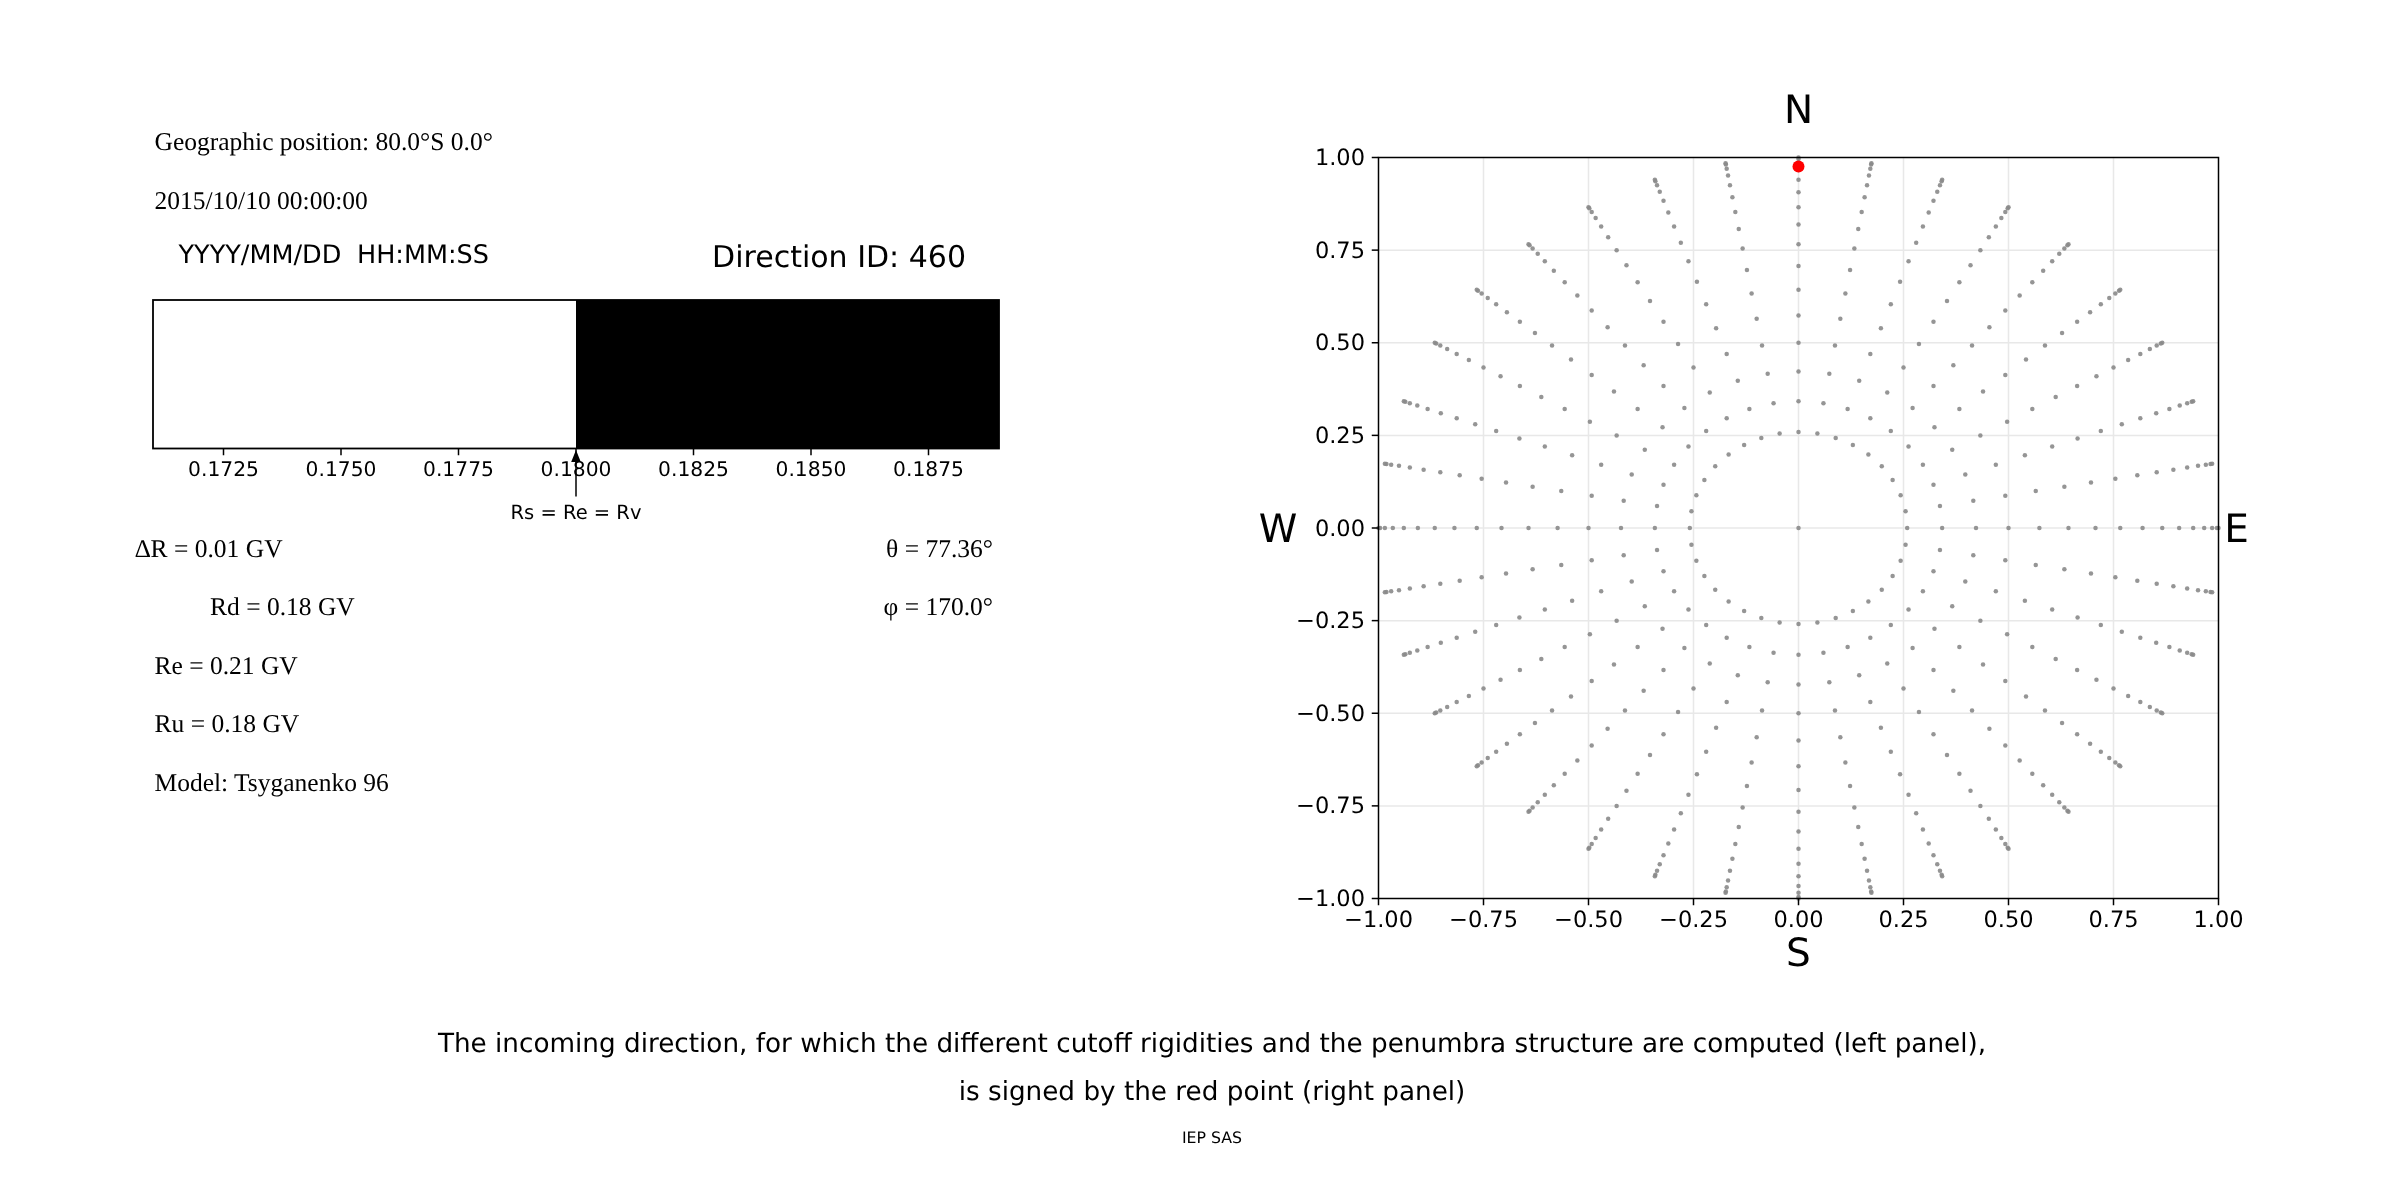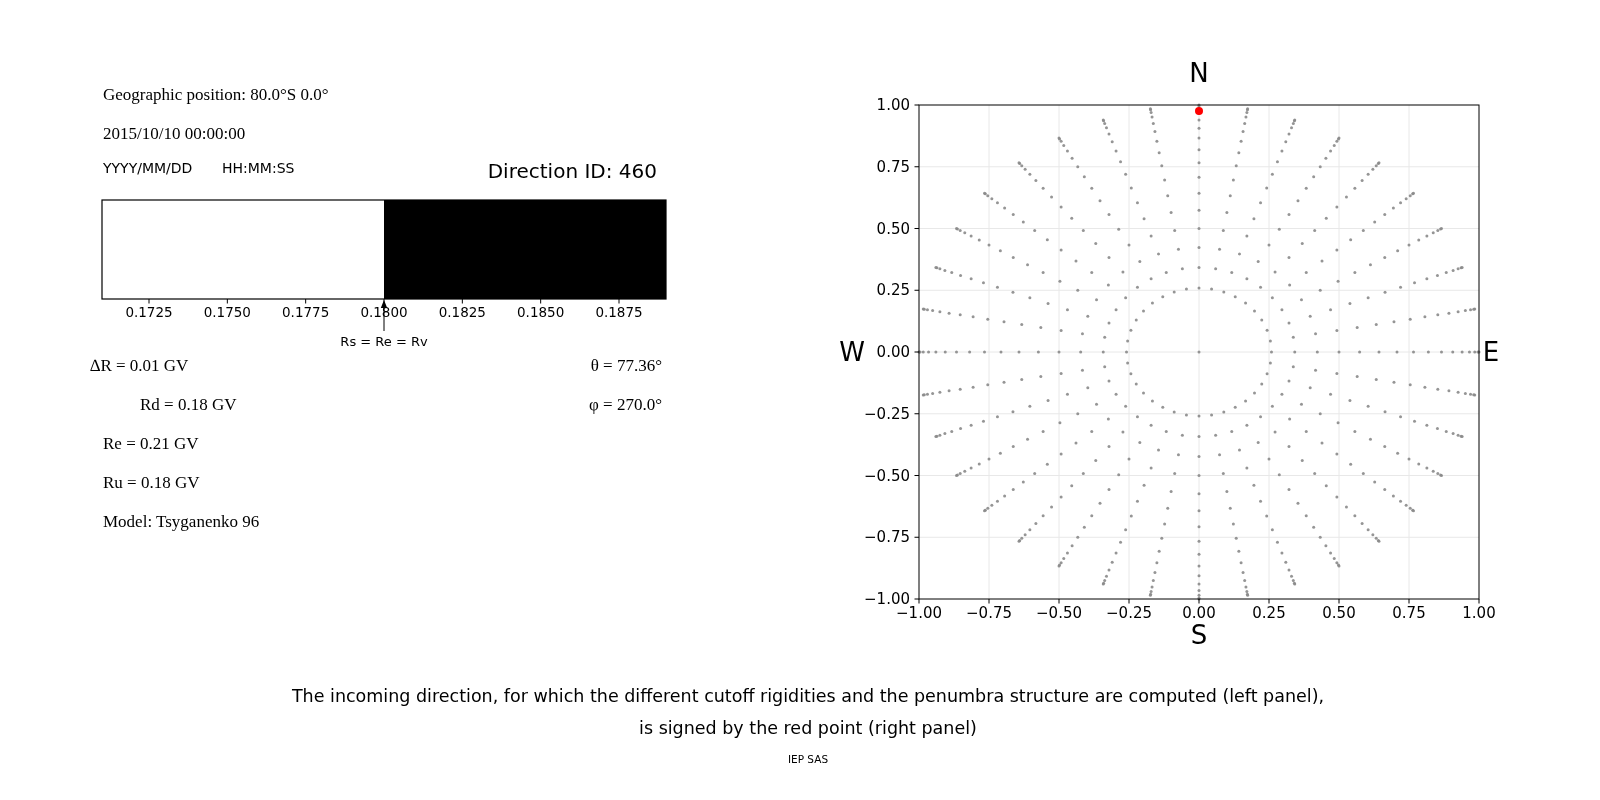--- a/index.html
+++ b/index.html
@@ -1,41 +1,41 @@
 <!DOCTYPE html>
 <html><head>
 <meta charset="utf-8">
 <style>
   html,body{margin:0;padding:0;background:#ffffff;}
   #fig{position:relative;width:1600px;height:800px;background:#ffffff;overflow:hidden;
        font-family:"DejaVu Sans","Liberation Sans",sans-serif;color:#000;}
   .abs{position:absolute;}
   .t17{font-size:17px;line-height:1.15;font-family:Liberation Serif, serif;}
   .t20{font-size:20px;line-height:1.15;}
-  .t11{font-size:14px;line-height:1.1;}
+  .t11{font-size:17px;line-height:1.1;margin-left:16px;}
   .right{text-align:right;}
   .center{text-align:center;}
   .cap{font-size:17.5px;}
   .credit{font-size:10.5px;}
   svg text{fill:#000000;font-family:"DejaVu Sans","Liberation Sans",sans-serif;}
   .tick-label-bar{font-size:13.5px;}
   .arrow-label{font-size:13px;}
   .tick-label-dir{font-size:15px;}
   .compass{font-size:26px;}
 </style>
 </head>
 <body>
 
 <div id="fig">
 
   <div class="abs t17" style="left:103px;top:85px;">Geographic position: 80.0°S 0.0°</div>
   <div class="abs t17" style="left:103px;top:124px;">2015/10/10 00:00:00</div>
   <div class="abs t11" style="left:103px;top:161px;">YYYY/MM/DD</div>
   <div class="abs t11" style="left:222px;top:161px;">HH:MM:SS</div>
-  <div class="abs t20 right" style="left:357px;top:160px;width:300px;">Direction ID: 460</div>
+  <div class="abs t20 right" style="left:344px;top:160px;width:300px;">Direction ID: 460</div>
 
   <svg id="penumbra-svg" class="abs" style="left:90px;top:195px;" width="620" height="170">
       <g>
         <rect x="12" y="5" width="281.99999999999955" height="99" fill="#ffffff"></rect>
         <rect x="293.99999999999955" y="5" width="282.00000000000045" height="99" fill="#000000"></rect>
       </g>
       <rect x="12" y="5" width="564" height="99" fill="none" stroke="#000000" stroke-width="1.2"></rect>
       <g>
         <line x1="58.9999999999992" y1="104" x2="58.9999999999992" y2="108.5" stroke="#000" stroke-width="1"></line>
         <text x="58.9999999999992" y="122" text-anchor="middle" class="tick-label-bar">0.1725</text>
@@ -58,21 +58,21 @@
         <text x="293.99999999999955" y="151" text-anchor="middle" class="arrow-label">Rs = Re = Rv</text>
       </g>
     </svg>
 
   <div class="abs t17" style="left:90px;top:356px;">∆R = 0.01 GV</div>
   <div class="abs t17" style="left:101px;top:395px;margin-left:39px;">Rd = 0.18 GV</div>
   <div class="abs t17" style="left:103px;top:434px;">Re = 0.21 GV</div>
   <div class="abs t17" style="left:103px;top:473px;">Ru = 0.18 GV</div>
   <div class="abs t17" style="left:103px;top:512px;">Model: Tsyganenko 96</div>
   <div class="abs t17 right" style="left:462px;top:356px;width:200px;">θ = 77.36°</div>
-  <div class="abs t17 right" style="left:462px;top:395px;width:200px;">φ = 270.0°</div>
+  <div class="abs t17 right" style="left:462px;top:395px;width:200px;">φ = 170.0°</div>
 
   <svg id="direction-svg" class="abs" style="left:830px;top:40px;" width="700" height="620">
       <g>
         <line x1="159" y1="65" x2="159" y2="559" stroke="#e8e8e8" stroke-width="1"></line>
         <line x1="229" y1="65" x2="229" y2="559" stroke="#e8e8e8" stroke-width="1"></line>
         <line x1="299" y1="65" x2="299" y2="559" stroke="#e8e8e8" stroke-width="1"></line>
         <line x1="369" y1="65" x2="369" y2="559" stroke="#e8e8e8" stroke-width="1"></line>
         <line x1="439" y1="65" x2="439" y2="559" stroke="#e8e8e8" stroke-width="1"></line>
         <line x1="509" y1="65" x2="509" y2="559" stroke="#e8e8e8" stroke-width="1"></line>
         <line x1="579" y1="65" x2="579" y2="559" stroke="#e8e8e8" stroke-width="1"></line>

